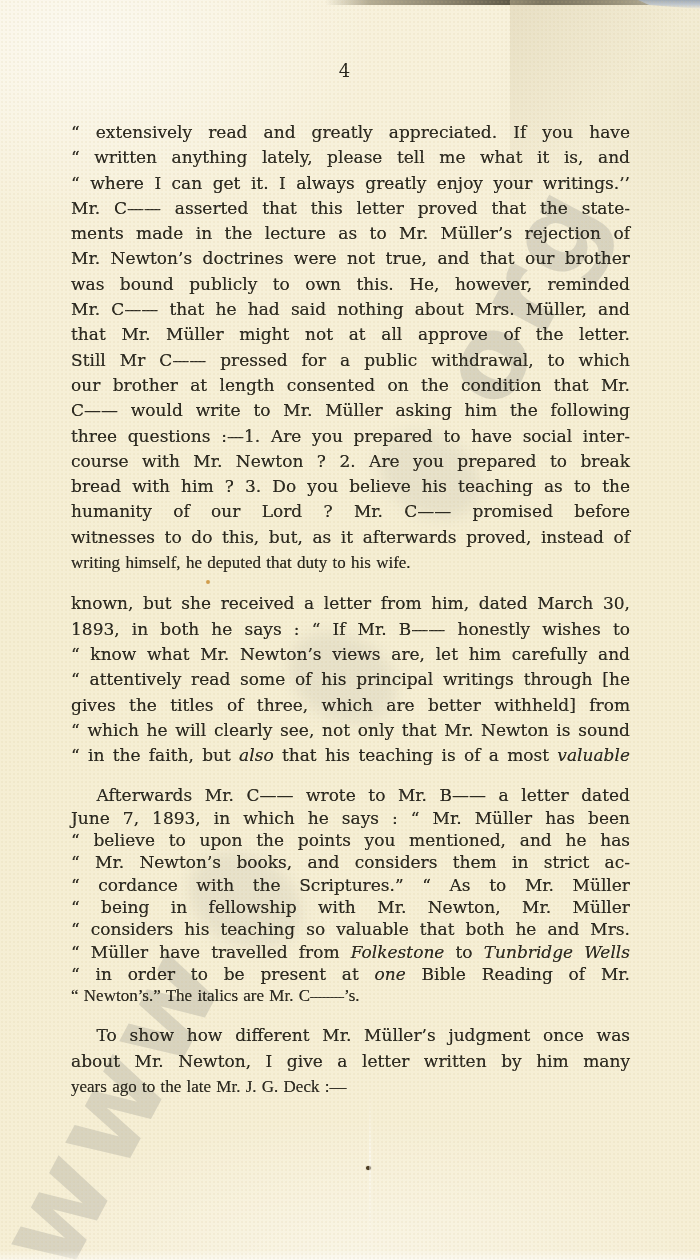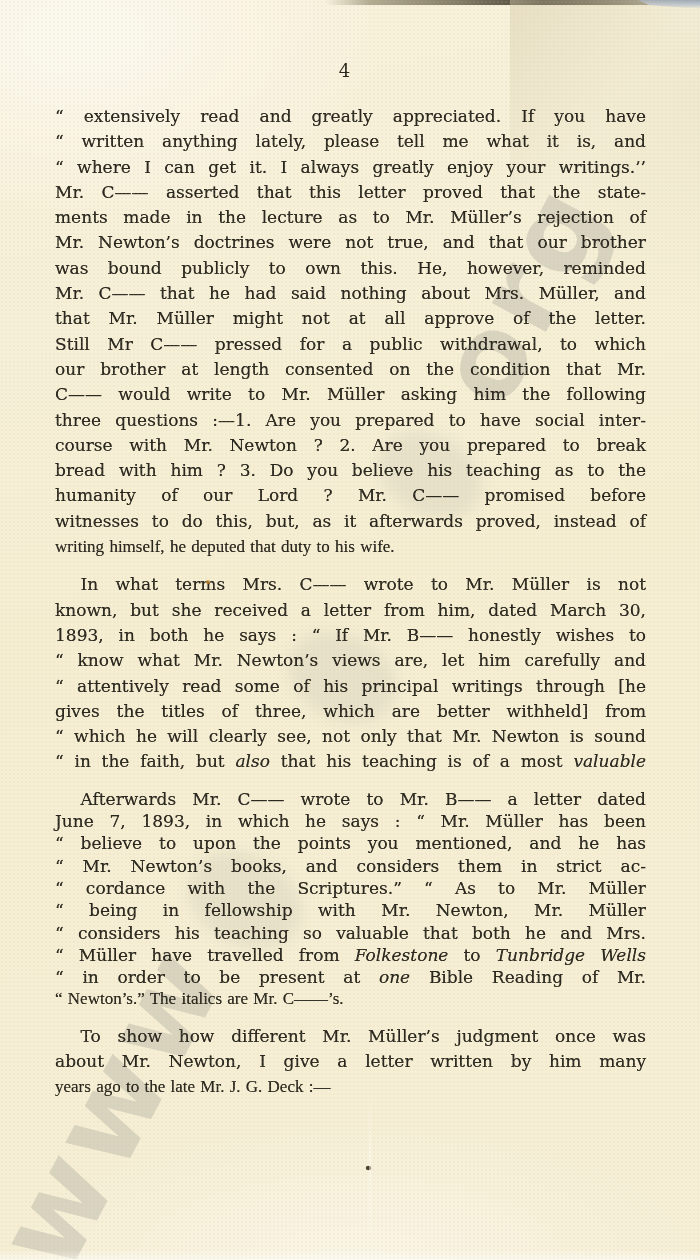--- a/index.html
+++ b/index.html
@@ -80,21 +80,21 @@
     font-size:18px;
     letter-spacing:1px;
   }
   .text-block{
     position:absolute;left:55px;top:104px;width:591px;
     font-size:17px;
     line-height:25.3px;
     text-shadow:0 0 .5px rgba(42,38,28,0.65);
     word-spacing:.06em;
   }
-  .para{margin:0;}
+  .para{margin:16px;}
   .para + .para{margin-top:13px;}
   .para:nth-child(3){line-height:22.3px;}
   .line{
     text-align:justify;
     text-align-last:justify;
     text-justify:inter-word;
     white-space:normal;
   }
   .line.last{text-align-last:left;font-family:Liberation Serif, serif;}
   .para.indent .line.first{text-indent:1.5em;}
@@ -132,21 +132,20 @@
         <div class="line"><span>our brother at length consented on the condition that Mr.</span></div>
         <div class="line"><span>C—— would write to Mr. Müller asking him the following</span></div>
         <div class="line"><span>three questions :—1. Are you prepared to have social inter-</span></div>
         <div class="line"><span>course with Mr. Newton ?  2. Are you prepared to break</span></div>
         <div class="line"><span>bread with him ?  3. Do you believe his teaching as to the</span></div>
         <div class="line"><span>humanity of our Lord ?  Mr. C—— promised before</span></div>
         <div class="line"><span>witnesses to do this, but, as it afterwards proved, instead of</span></div>
         <div class="line last"><span>writing himself, he deputed that duty to his wife.</span></div>
       </div>
       <div class="para indent">
-        <div class="line first"><span>In what terms Mrs. C—— wrote to Mr. Müller is not</span></div>
         <div class="line"><span>known, but she received a letter from him, dated March 30,</span></div>
         <div class="line"><span>1893, in both he says :  “ If Mr. B—— honestly wishes to</span></div>
         <div class="line"><span>“ know what Mr. Newton’s views are, let him carefully and</span></div>
         <div class="line"><span>“ attentively read some of his principal writings through [he</span></div>
         <div class="line"><span>gives the titles of three, which are better withheld] from</span></div>
         <div class="line"><span>“ which he will clearly see, not only that Mr. Newton is sound</span></div>
         <div class="line"><span>“ in the faith, but </span><span class="it">also</span><span> that his teaching is of a most </span><span class="it">valuable</span></div>
       </div>
       <div class="para indent">
         <div class="line first"><span>Afterwards Mr. C—— wrote to Mr. B—— a letter dated</span></div>

